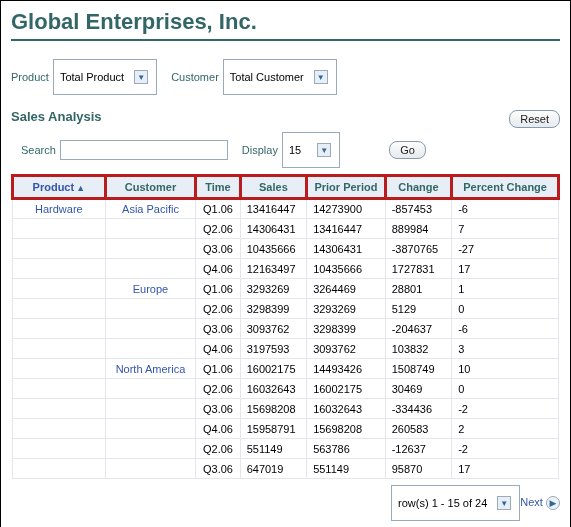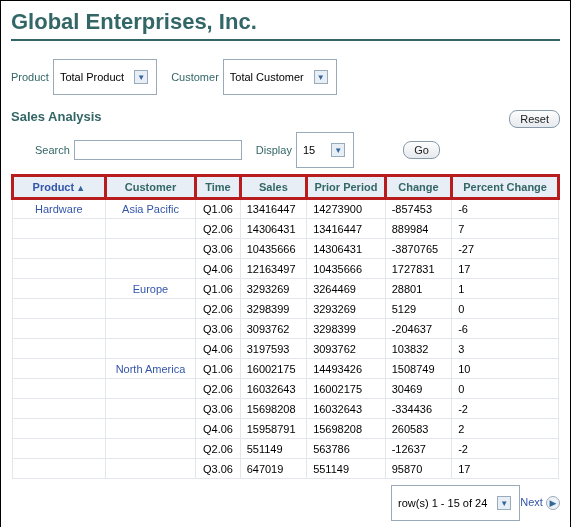--- a/index.html
+++ b/index.html
@@ -127,21 +127,21 @@
     <span class="chev">▼</span>
   </div>
 </div>
 
 <div class="top-controls">
   <div class="section-title">Sales Analysis</div>
   <button class="btn-round">Reset</button>
 </div>
 
 <div class="row" style="margin-top:4px;">
-  <span class="label" style="margin-left:24px">Search</span>
+  <span class="label" style="margin-left:10px">Search</span>
   <input class="text-input" value="" style="">
   <span style="width:6px"></span>
   <span class="label">Display</span>
   <div class="select-box">
     <span class="sel-text" style="margin-right:16px">15</span>
     <span class="chev">▼</span>
   </div>
   <span style="width:6px"></span>
   <button class="btn-round">Go</button>
 </div>

